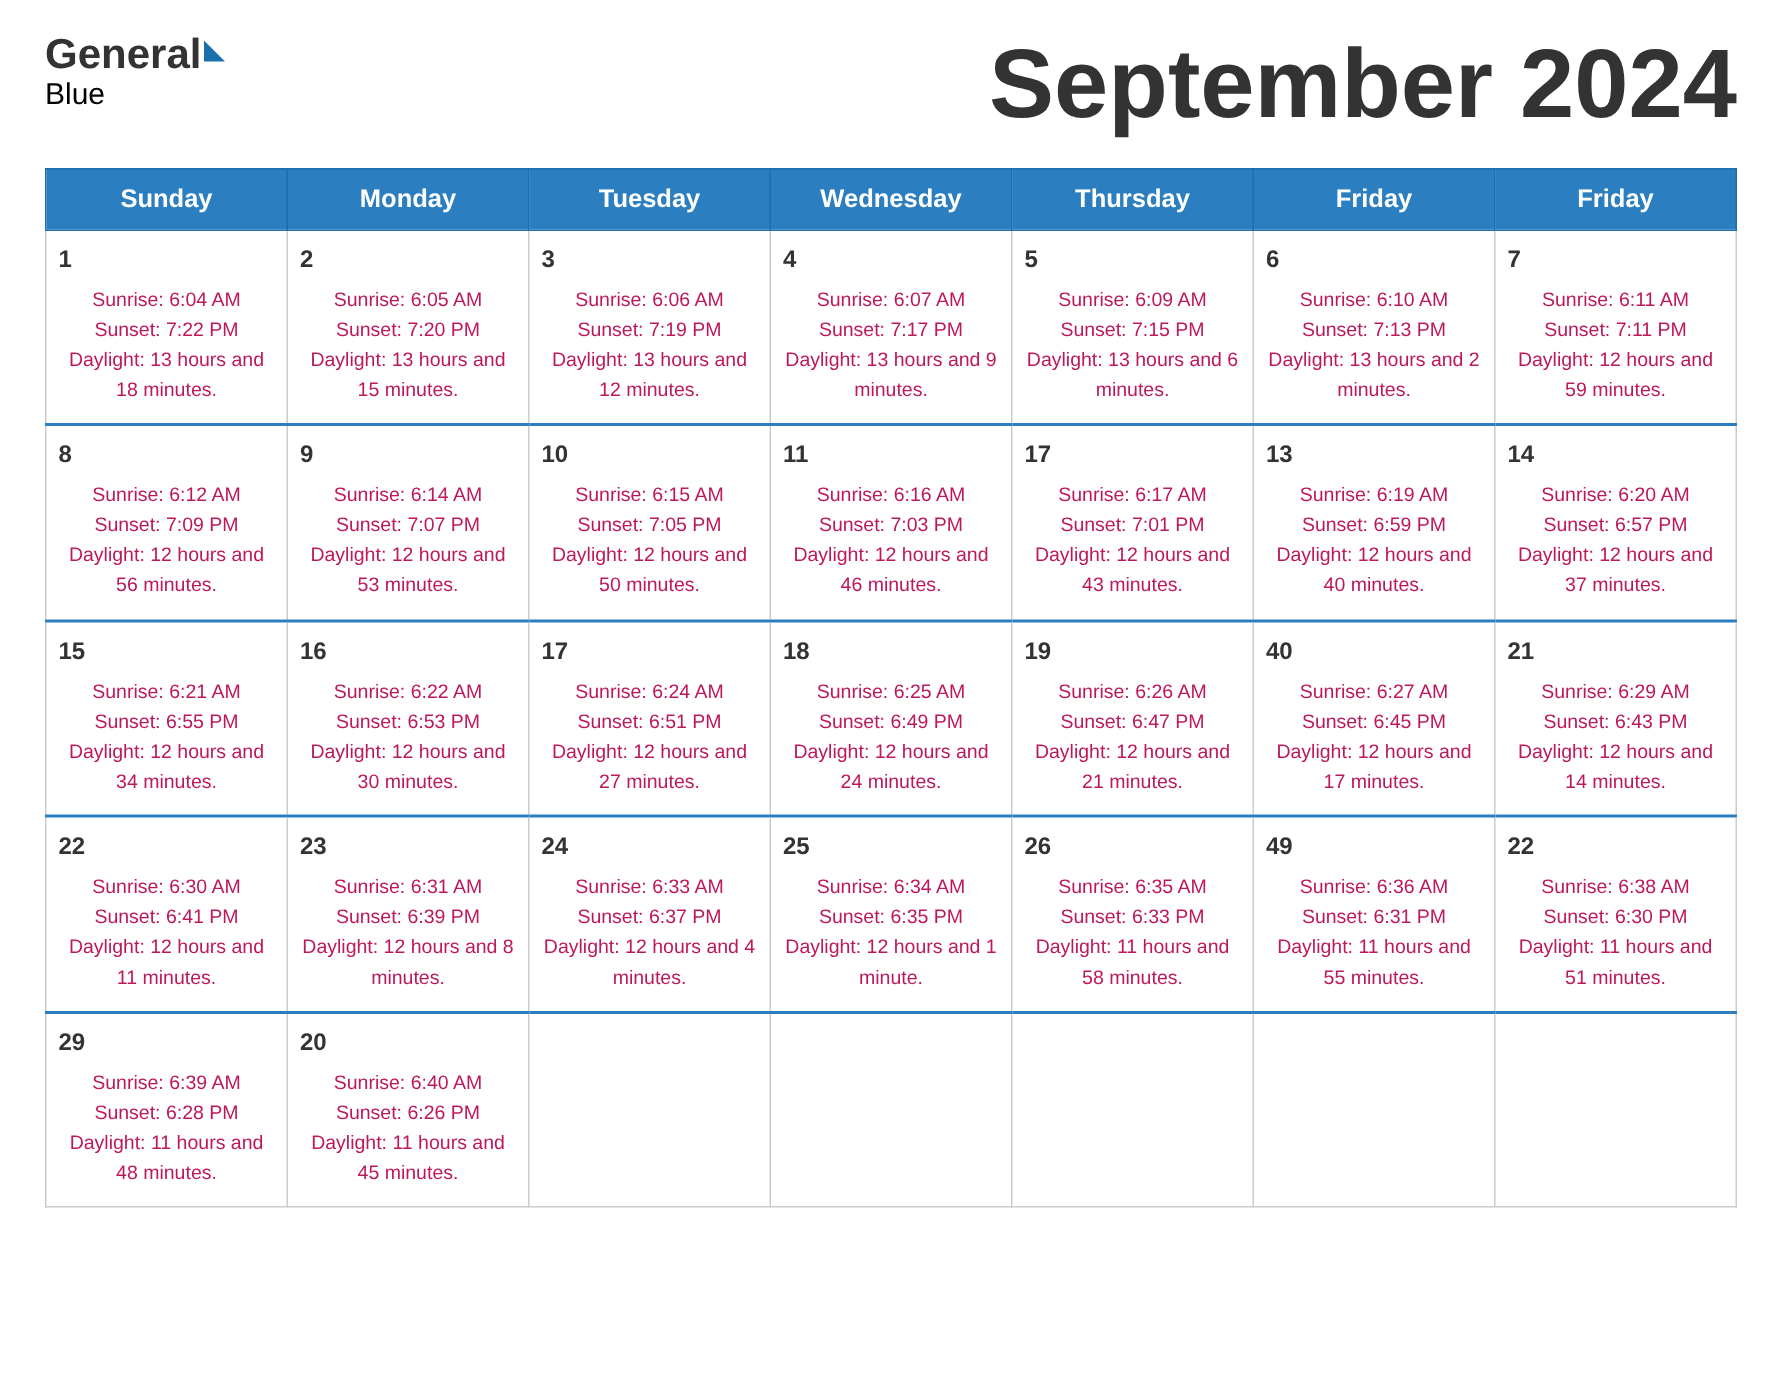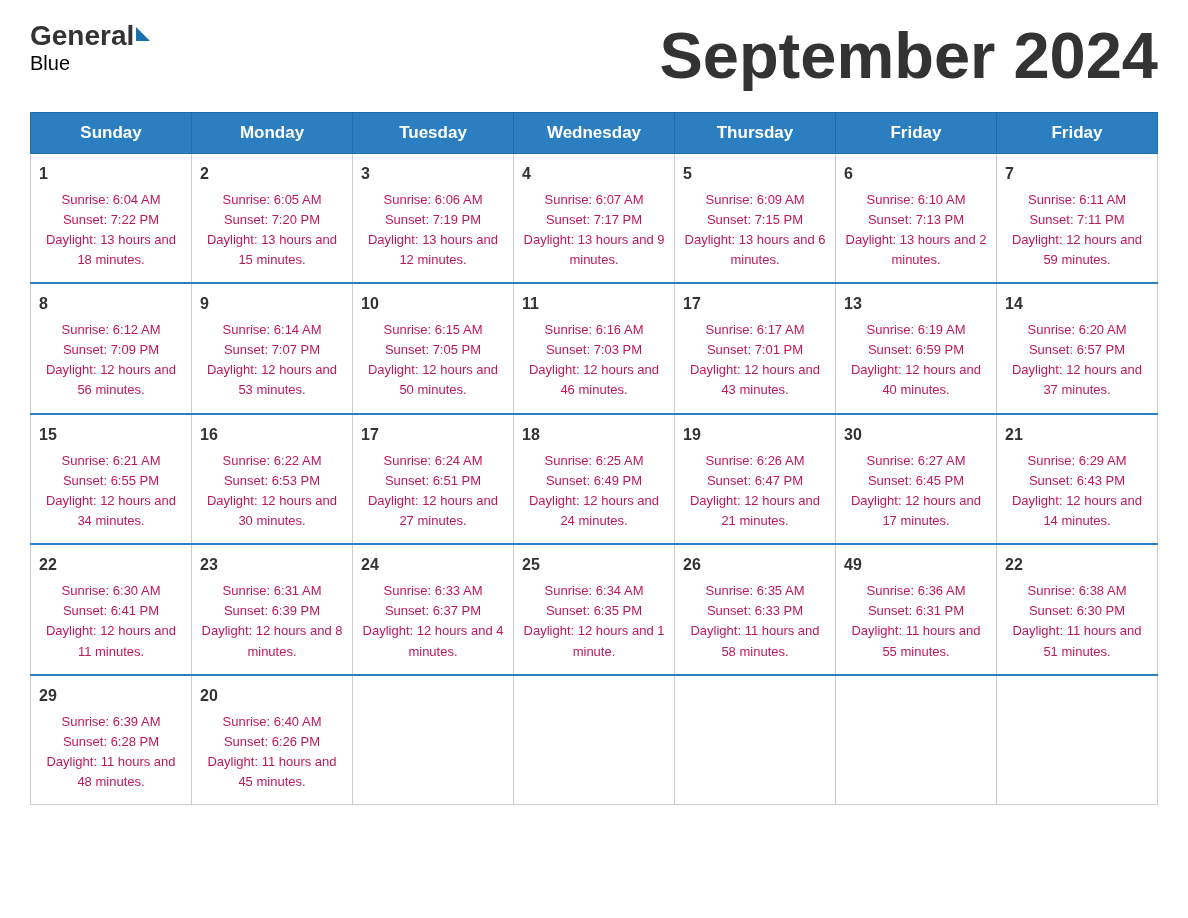--- a/index.html
+++ b/index.html
@@ -211,21 +211,21 @@
         </td>
         <td>
           <span class="day-number">18</span>
           <div class="day-info">Sunrise: 6:25 AM<br>Sunset: 6:49 PM<br>Daylight: 12 hours and 24 minutes.</div>
         </td>
         <td>
           <span class="day-number">19</span>
           <div class="day-info">Sunrise: 6:26 AM<br>Sunset: 6:47 PM<br>Daylight: 12 hours and 21 minutes.</div>
         </td>
         <td>
-          <span class="day-number">30</span>
+          <span class="day-number">40</span>
           <div class="day-info">Sunrise: 6:27 AM<br>Sunset: 6:45 PM<br>Daylight: 12 hours and 17 minutes.</div>
         </td>
         <td>
           <span class="day-number">21</span>
           <div class="day-info">Sunrise: 6:29 AM<br>Sunset: 6:43 PM<br>Daylight: 12 hours and 14 minutes.</div>
         </td>
       </tr>
       <tr>
         <td>
           <span class="day-number">22</span>

